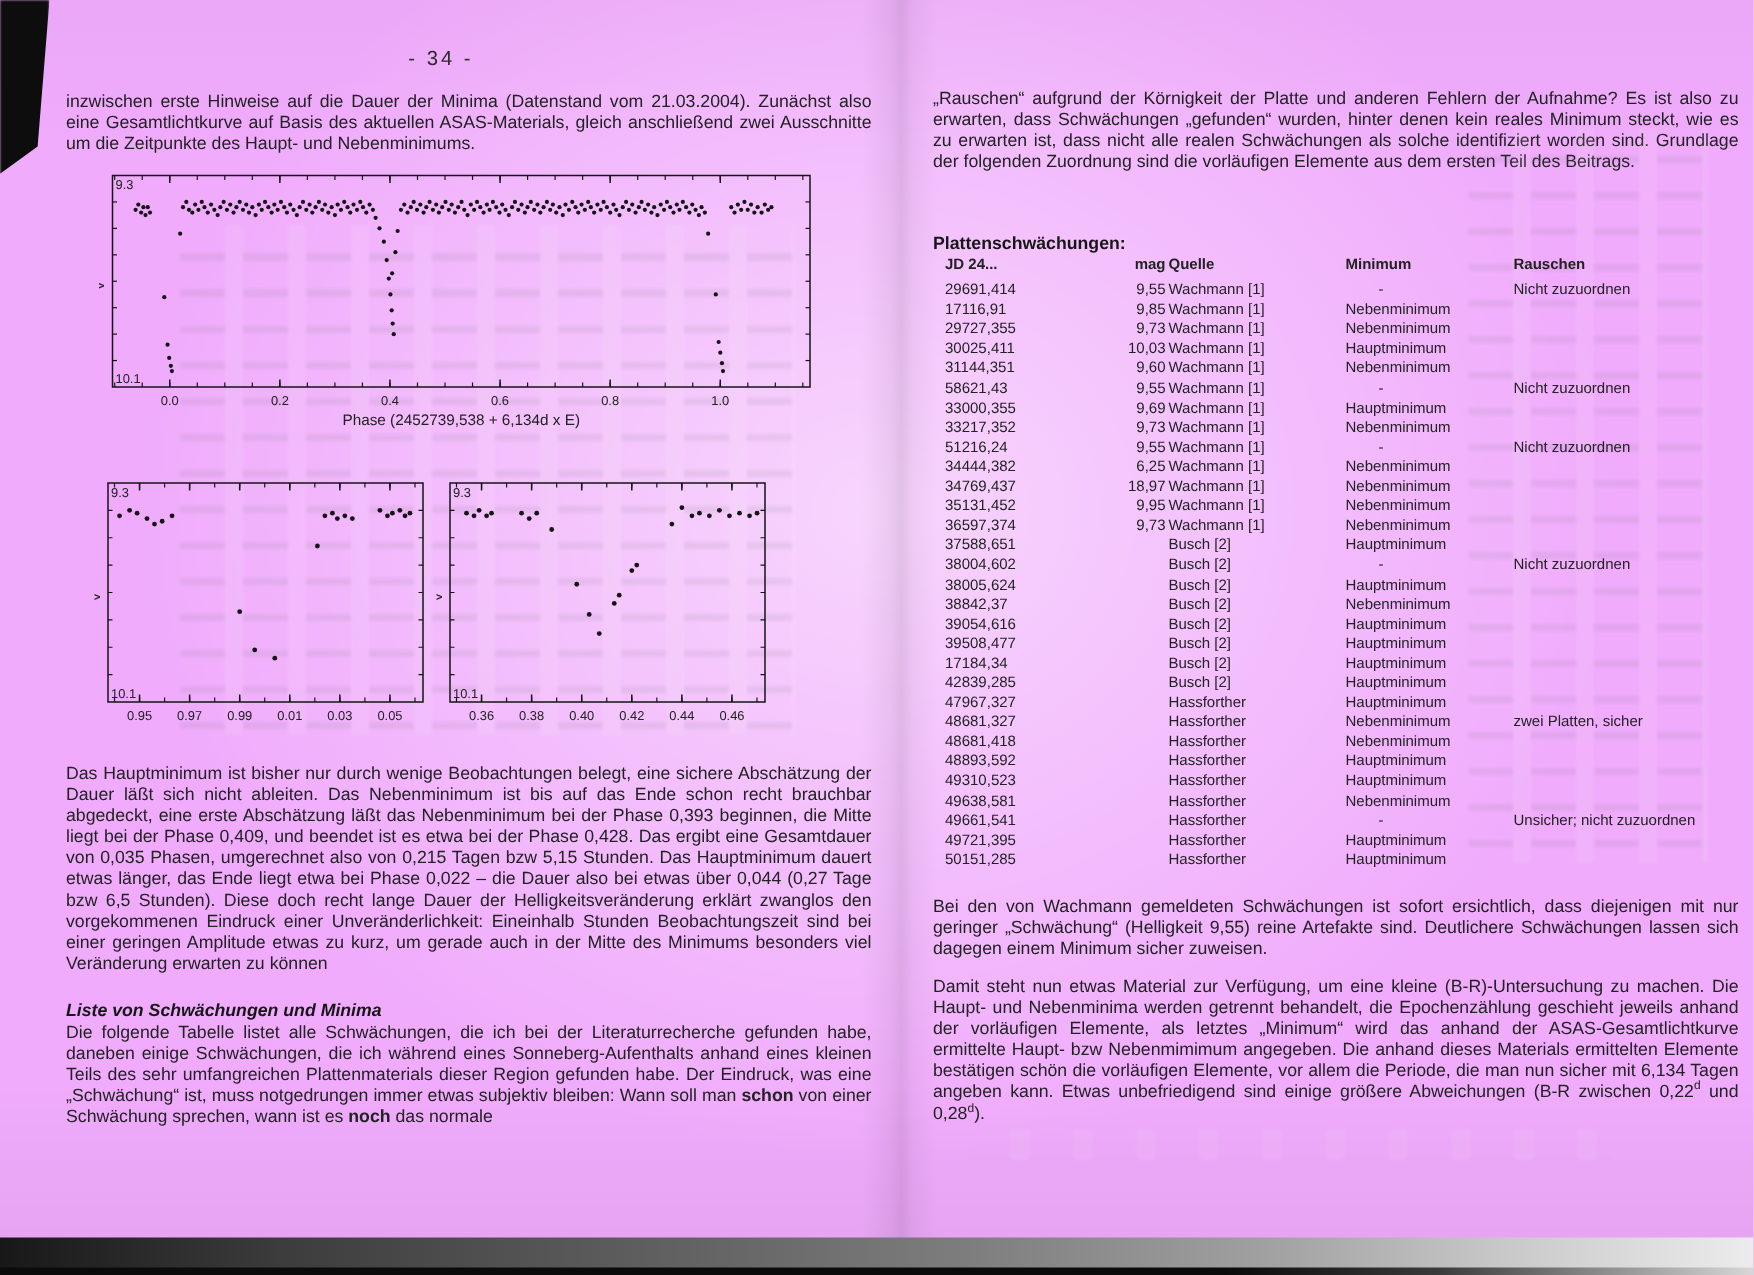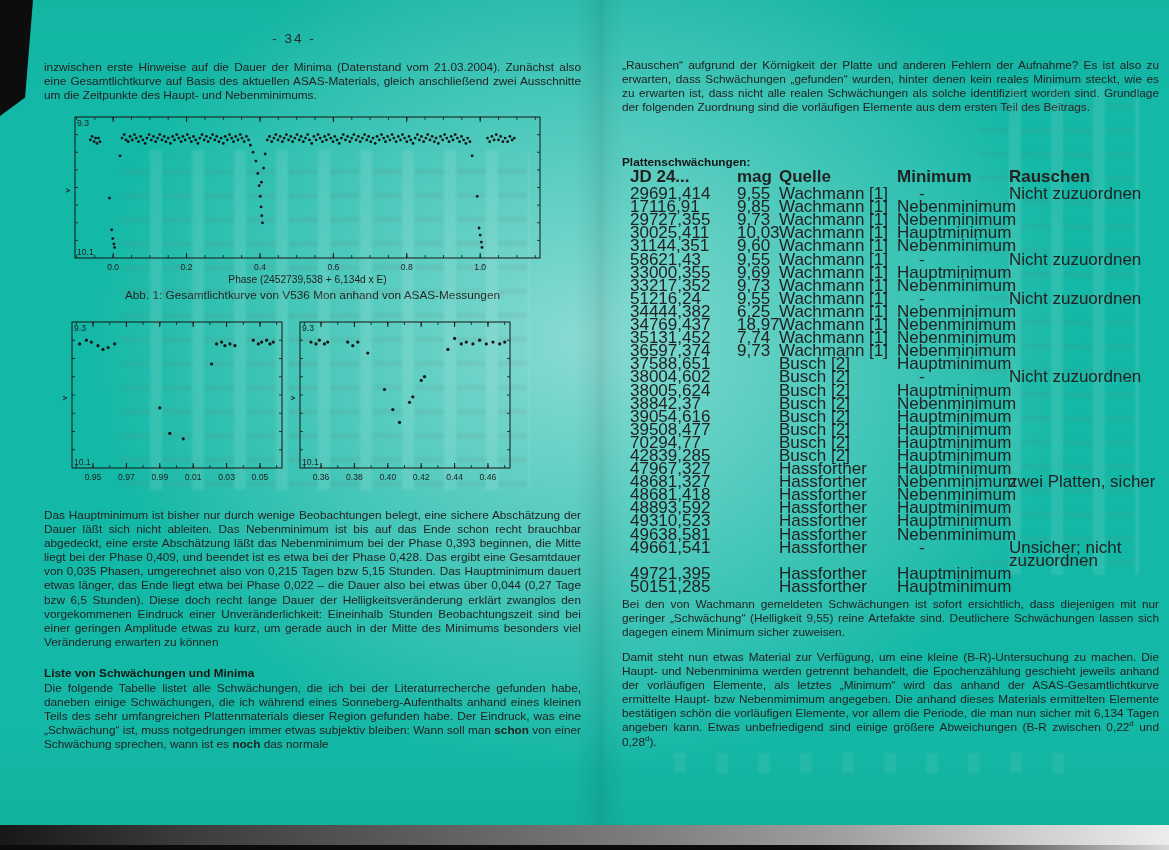--- a/index.html
+++ b/index.html
@@ -1,33 +1,33 @@
 <!DOCTYPE html>
 <html><head>
 <meta charset="utf-8">
 <style>
   html,body{margin:0;padding:0;}
   body{width:1169px;height:850px;background:#e9e7e3;}
   .scan{position:relative;width:1169px;height:850px;overflow:hidden;
-        background:#14b8a6;
+        background:#f0abfc;
         font-family:"Liberation Sans","DejaVu Sans",sans-serif;color:#1d1d1d;}
   .page{position:absolute;top:0;height:850px;}
   #page34{left:0;width:584px;}
   #page35{left:584px;width:585px;}
   .abs{position:absolute;}
   .pageno{font-size:13.5px;letter-spacing:2px;color:#2a2a2a;text-align:center;}
   .body-text{font-size:11.8px;line-height:14.1px;text-align:justify;color:#222;}
   .heading{font-size:11.8px;font-weight:bold;color:#161616;}
   .caption{font-size:11.8px;text-align:center;color:#222;}
   .sup{vertical-align:super;font-size:8px;line-height:0;}
   
-  .dtable{font-size:17px;line-height:13.1px;color:#222;}
+  .dtable{font-size:10px;line-height:13.1px;color:#222;}
   .trow{display:grid;grid-template-columns:107px 42px 118px 112px 1fr;}
   .trow.hdr{font-weight:bold;margin-bottom:4px;}
-  .c-mag{text-align:right;padding-right:19px;}
+  .c-mag{text-align:right;padding-right:2px;}
   .c-min.dash{padding-left:22px;}
   
   .figmount{position:absolute;z-index:2;}
   .figmount svg{display:block;}
   
   .ghost{position:absolute;z-index:1;opacity:.10;filter:blur(1px);pointer-events:none;
      background-image:
        repeating-linear-gradient(90deg, transparent 0 30px, #f7f6f3 30px 42px),
        repeating-linear-gradient(180deg, transparent 0 19px, #6f6f6f 19px 24px);}
   .scan-corner{position:absolute;left:0;top:0;width:33px;height:122px;background:#0d0d0d;
@@ -344,21 +344,20 @@
           <circle cx="434.7" cy="24.4" r="1.4" fill="#151515"></circle>
           <circle cx="436.9" cy="29.7" r="1.4" fill="#151515"></circle>
           <circle cx="439.1" cy="26.1" r="1.4" fill="#151515"></circle>
           <circle cx="441.7" cy="29.7" r="1.4" fill="#151515"></circle>
           <circle cx="443.9" cy="24.4" r="1.4" fill="#151515"></circle>
           <circle cx="446.1" cy="27.9" r="1.4" fill="#151515"></circle>
           <circle cx="448.3" cy="26.1" r="1.4" fill="#151515"></circle>
         </svg>
       </div>
 
-    <div class="abs caption" style="left:44px;top:288px;width:537px;">Abb. 1: Gesamtlichtkurve von V536 Mon anhand von ASAS-Messungen</div>
 
     <div class="figmount" id="fig2a" style="left:63px;top:317px;">
         <svg width="220" height="172">
           <rect x="9" y="5" width="210" height="146" fill="none" stroke="#151515" stroke-width="1"></rect>
           <line x1="13.340222575516702" y1="5" x2="13.340222575516702" y2="8" stroke="#151515" stroke-width="0.8"></line>
           <line x1="13.340222575516702" y1="151" x2="13.340222575516702" y2="148" stroke="#151515" stroke-width="0.8"></line>
           <line x1="30.033386327503973" y1="5" x2="30.033386327503973" y2="8" stroke="#151515" stroke-width="0.8"></line>
           <line x1="30.033386327503973" y1="151" x2="30.033386327503973" y2="148" stroke="#151515" stroke-width="0.8"></line>
           <line x1="46.726550079491254" y1="5" x2="46.726550079491254" y2="8" stroke="#151515" stroke-width="0.8"></line>
           <line x1="46.726550079491254" y1="151" x2="46.726550079491254" y2="148" stroke="#151515" stroke-width="0.8"></line>
@@ -530,21 +529,21 @@
           <circle cx="195.3" cy="26.9" r="1.6" fill="#151515"></circle>
           <circle cx="202.0" cy="25.1" r="1.6" fill="#151515"></circle>
           <circle cx="208.7" cy="26.9" r="1.6" fill="#151515"></circle>
           <circle cx="213.7" cy="25.1" r="1.6" fill="#151515"></circle>
         </svg>
       </div>
 
 
     <div class="abs body-text" style="left:44px;top:508px;width:537px;">Das Hauptminimum ist bisher nur durch wenige Beobachtungen belegt, eine sichere Abschätzung der Dauer läßt sich nicht ableiten. Das Nebenminimum ist bis auf das Ende schon recht brauchbar abgedeckt, eine erste Abschätzung läßt das Nebenminimum bei der Phase 0,393 beginnen, die Mitte liegt bei der Phase 0,409, und beendet ist es etwa bei der Phase 0,428. Das ergibt eine Gesamtdauer von 0,035 Phasen, umgerechnet also von 0,215 Tagen bzw 5,15 Stunden. Das Hauptminimum dauert etwas länger, das Ende liegt etwa bei Phase 0,022 – die Dauer also bei etwas über 0,044 (0,27 Tage bzw 6,5 Stunden). Diese doch recht lange Dauer der Helligkeitsveränderung erklärt zwanglos den vorgekommenen Eindruck einer Unveränderlichkeit: Eineinhalb Stunden Beobachtungszeit sind bei einer geringen Amplitude etwas zu kurz, um gerade auch in der Mitte des Minimums besonders viel Veränderung erwarten zu können</div>
 
-    <div class="abs heading" style="left:44px;top:666px;width:537px;">Liste von Schwächungen und Minima</div>
+    <div class="abs heading" style="left:44px;top:666px;width:537px;font-style:italic;">Liste von Schwächungen und Minima</div>
 
     <div class="abs body-text" style="left:44px;top:681px;width:537px;"><span>Die folgende Tabelle listet alle Schwächungen, die ich bei der Literaturrecherche gefunden habe, daneben einige Schwächungen, die ich während eines Sonneberg-Aufenthalts anhand eines kleinen Teils des sehr umfangreichen Plattenmaterials dieser Region gefunden habe. Der Eindruck, was eine „Schwächung“ ist, muss notgedrungen immer etwas subjektiv bleiben: Wann soll man </span><span style="font-weight: bold;">schon</span><span> von einer Schwächung sprechen, wann ist es </span><span style="font-weight: bold;">noch</span><span> das normale</span></div>
   </div>
 
   <div class="page" id="page35">
 
     <div class="abs body-text" style="left:38px;top:58px;width:537px;">„Rauschen“ aufgrund der Körnigkeit der Platte und anderen Fehlern der Aufnahme? Es ist also zu erwarten, dass Schwächungen „gefunden“ wurden, hinter denen kein reales Minimum steckt, wie es zu erwarten ist, dass nicht alle realen Schwächungen als solche identifiziert worden sind. Grundlage der folgenden Zuordnung sind die vorläufigen Elemente aus dem ersten Teil des Beitrags.</div>
 
     <div class="abs heading" style="left:38px;top:155px;">Plattenschwächungen:</div>
 
@@ -631,21 +630,21 @@
         </div>
         <div class="trow">
           <span class="c-jd">34769,437</span>
           <span class="c-mag">18,97</span>
           <span class="c-src">Wachmann [1]</span>
           <span class="c-min">Nebenminimum</span>
           <span class="c-com"></span>
         </div>
         <div class="trow">
           <span class="c-jd">35131,452</span>
-          <span class="c-mag">7,74</span>
+          <span class="c-mag">9,95</span>
           <span class="c-src">Wachmann [1]</span>
           <span class="c-min">Nebenminimum</span>
           <span class="c-com"></span>
         </div>
         <div class="trow">
           <span class="c-jd">36597,374</span>
           <span class="c-mag">9,73</span>
           <span class="c-src">Wachmann [1]</span>
           <span class="c-min">Nebenminimum</span>
           <span class="c-com"></span>
@@ -686,21 +685,21 @@
           <span class="c-com"></span>
         </div>
         <div class="trow">
           <span class="c-jd">39508,477</span>
           <span class="c-mag"></span>
           <span class="c-src">Busch [2]</span>
           <span class="c-min">Hauptminimum</span>
           <span class="c-com"></span>
         </div>
         <div class="trow">
-          <span class="c-jd">70294,77</span>
+          <span class="c-jd">17184,34</span>
           <span class="c-mag"></span>
           <span class="c-src">Busch [2]</span>
           <span class="c-min">Hauptminimum</span>
           <span class="c-com"></span>
         </div>
         <div class="trow">
           <span class="c-jd">42839,285</span>
           <span class="c-mag"></span>
           <span class="c-src">Busch [2]</span>
           <span class="c-min">Hauptminimum</span>

